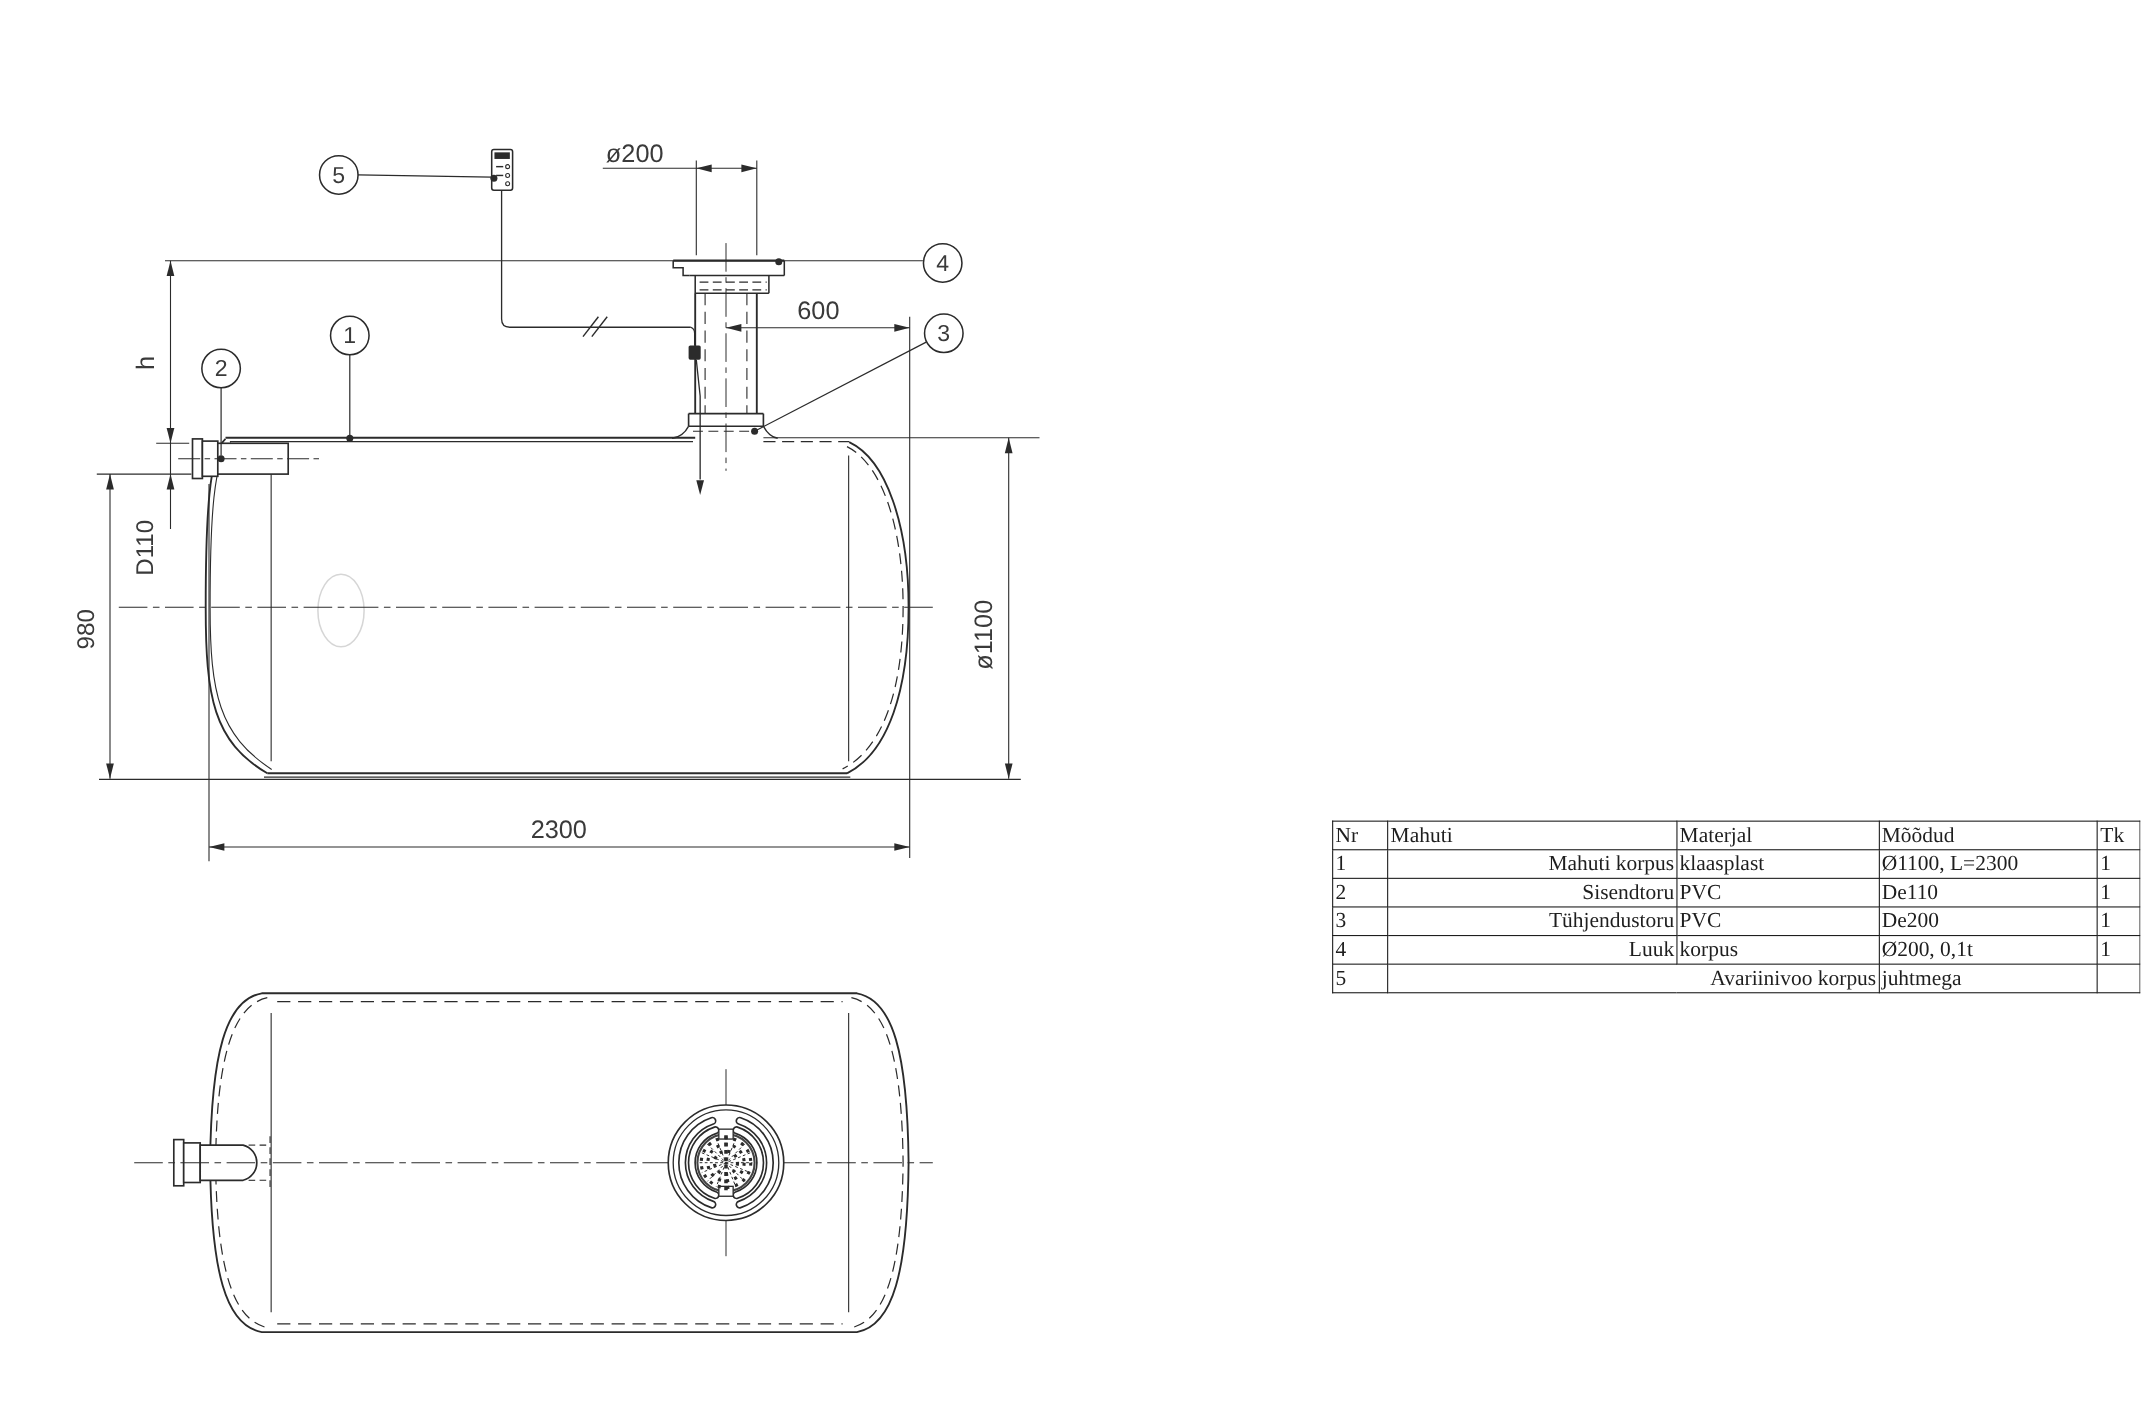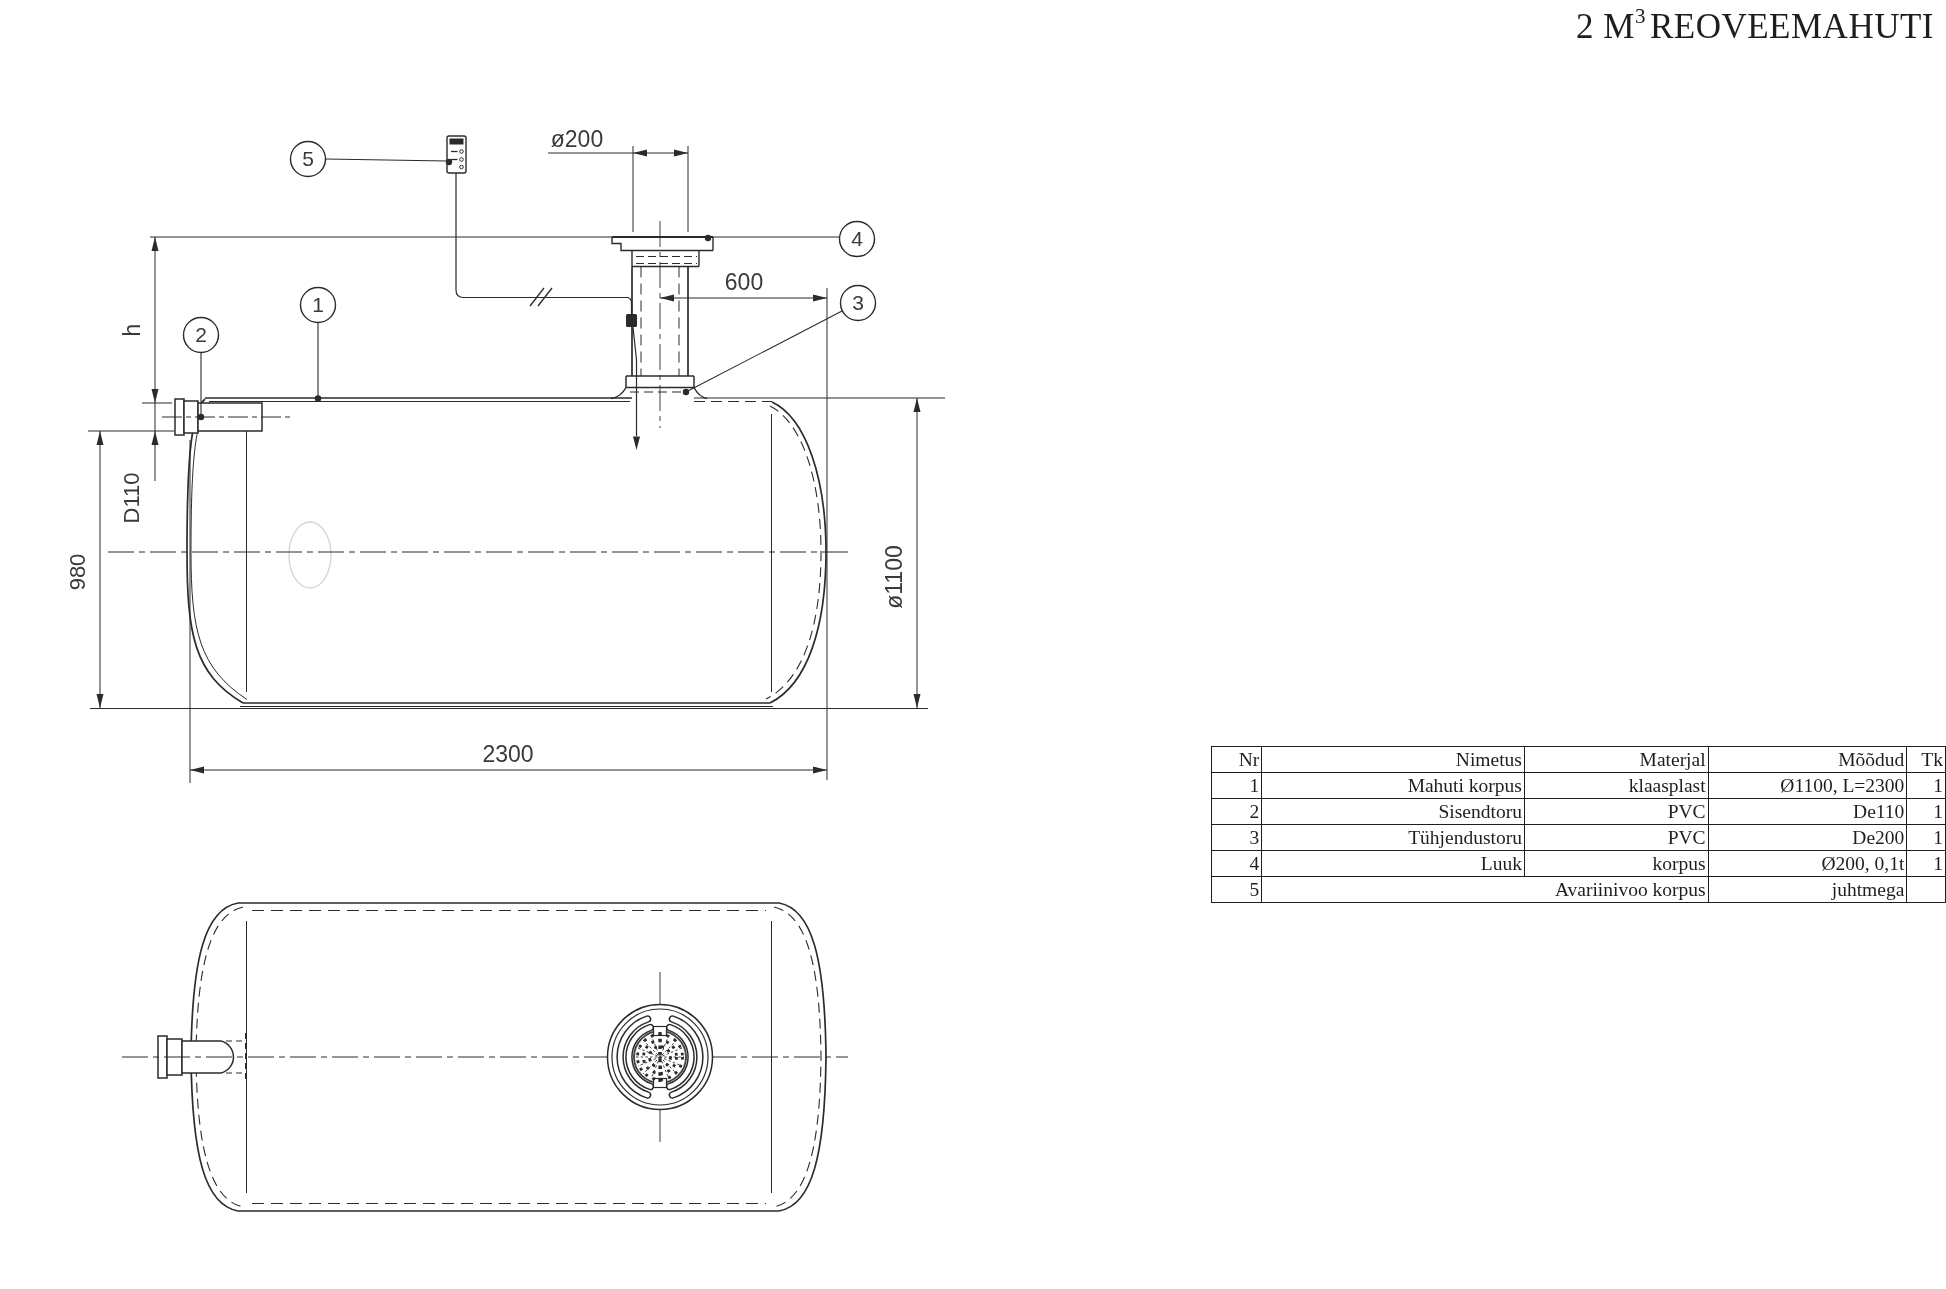--- a/index.html
+++ b/index.html
@@ -10,21 +10,21 @@
   .title{position:absolute;top:6px;right:12px;font-size:35px;letter-spacing:.5px;white-space:nowrap;}
   .title sup{font-size:21px;position:relative;top:-2px;margin-right:4px;}
 
   .note{position:absolute;left:1211px;top:711px;font-size:21.5px;white-space:nowrap;}
   .note .blank{display:inline-block;min-width:112px;border-bottom:1.8px solid #1e1e1e;height:20px;
                margin:0 8px 0 6px;vertical-align:baseline;}
 
   table.parts{position:absolute;left:1211px;top:746px;border-collapse:collapse;
               font-size:19.5px;table-layout:fixed;}
   table.parts td,table.parts th{border:1.5px solid #1e1e1e;height:25px;padding:0 2px;
-              font-weight:normal;text-align:right;overflow:hidden;white-space:nowrap;}
+              font-weight:normal;text-align:left;overflow:hidden;white-space:nowrap;}
   table.parts .c-nr{width:46px;}
   table.parts .c-name{width:262px;}
   table.parts .c-mat{width:182px;margin-left:36px;}
   table.parts .c-dim{width:196px;margin-left:36px;}
   table.parts .c-tk{width:34px;}
   table.parts td.name{text-align:right;padding-left:13px;}
 
   svg text{font-family:"Liberation Sans", sans-serif;fill:#3a3a3a;}
   .ln{stroke:#2b2b2b;fill:none;}
 </style>
@@ -255,30 +255,27 @@
           <line x1="682" y1="1048" x2="638" y2="1066"></line>
         </g>
         <circle cx="660" cy="1057" r="10.5" stroke-width="2.8" stroke-dasharray="2.8 4.4"></circle>
         <circle cx="660" cy="1057" r="16.5" stroke-width="2.8" stroke-dasharray="2.8 4.8"></circle>
         <circle cx="660" cy="1057" r="22.5" stroke-width="2.8" stroke-dasharray="2.8 5.2"></circle>
         <line x1="660" y1="1032" x2="660" y2="1082" stroke-width="3.2" stroke-dasharray="3.5 3.2"></line>
       </g>
     </g>
   </svg>
 
-  <div class="title">
-    <span>2 M</span><sup>3</sup><span>REOVEEMAHUTI</span>
-  </div>
 
 
   <table class="parts">
     <tbody>
         <tr>
       <th class="c-nr">Nr</th>
-      <th class="c-name">Nimetus</th>
+      <th class="c-name">Mahuti</th>
       <th class="c-mat">Materjal</th>
       <th class="c-dim">Mõõdud</th>
       <th class="c-tk">Tk</th>
     </tr>
     <tr>
       <td>1</td>
       <td class="name">Mahuti korpus</td>
       <td>klaasplast</td>
       <td>Ø1100, L=2300</td>
       <td>1</td>

